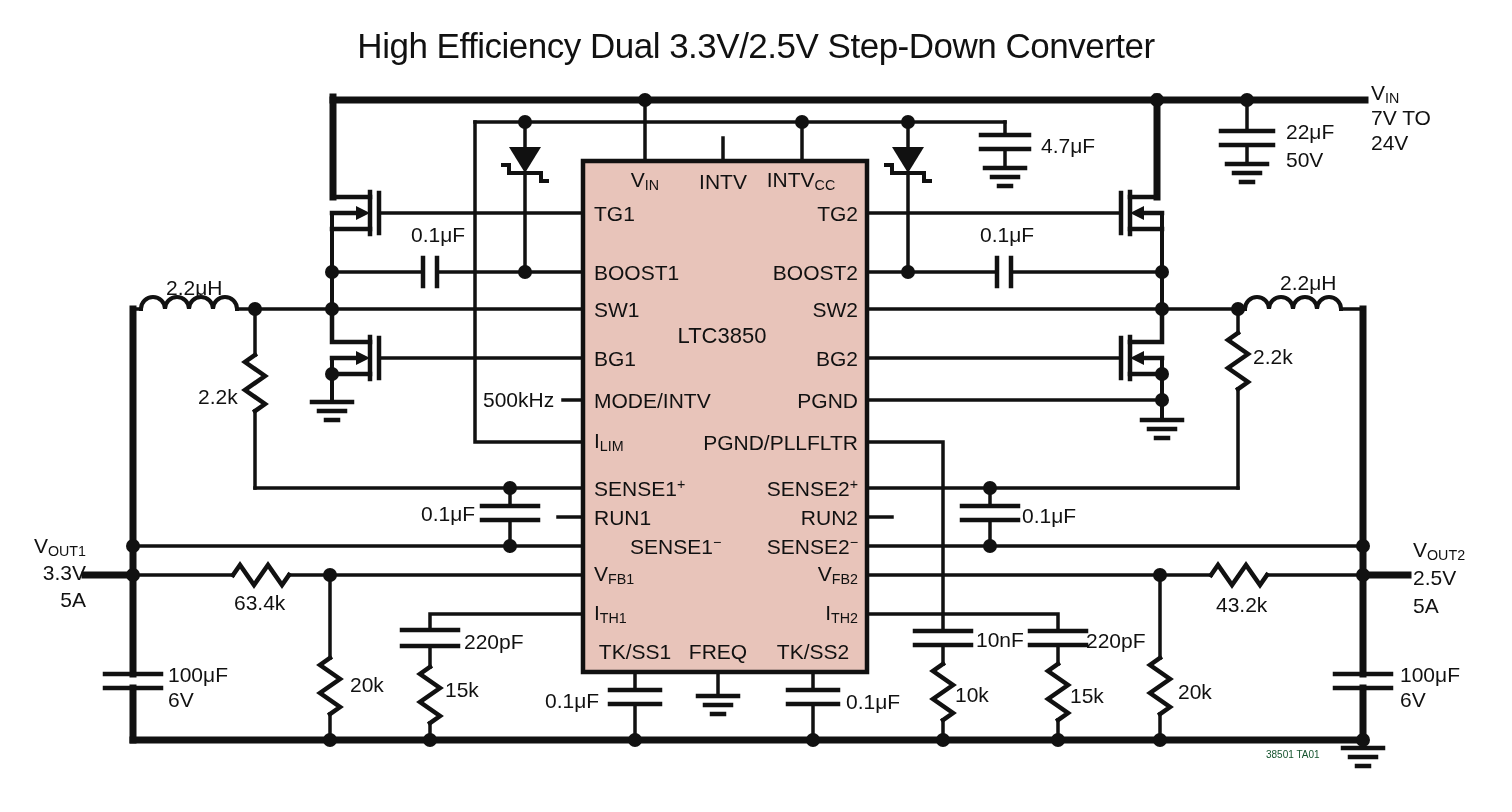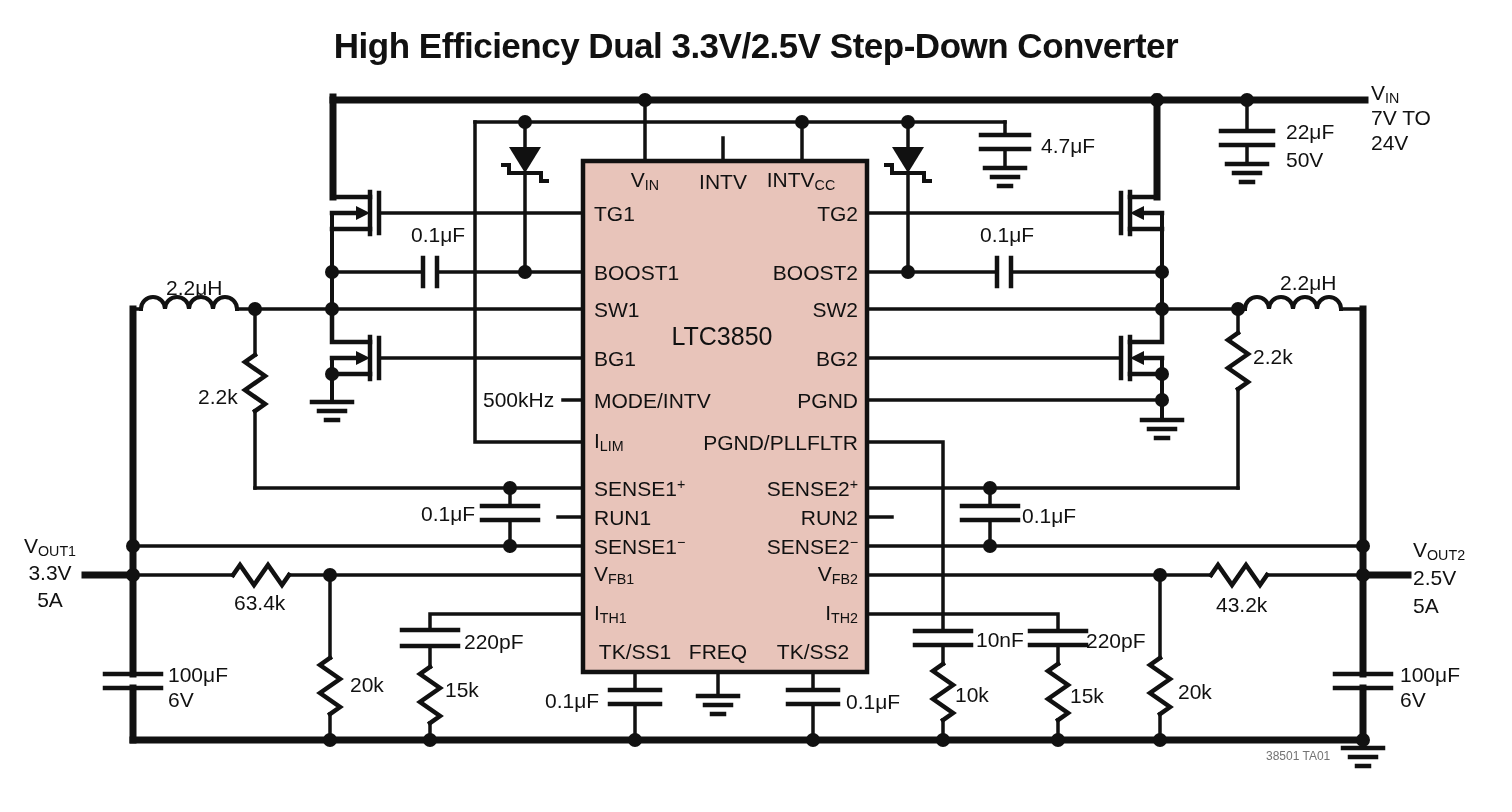--- a/index.html
+++ b/index.html
@@ -1,29 +1,29 @@
 <!DOCTYPE html>
 <html><head>
 <meta charset="utf-8">
 <style>
   html,body{margin:0;padding:0;background:#ffffff}
   #canvas{position:relative;width:1512px;height:812px;background:#fff;overflow:hidden;
           font-family:"Liberation Sans",sans-serif;color:#111}
   #wiring{position:absolute;left:0;top:0}
   .title{position:absolute;left:50%;top:26px;transform:translateX(-50%);
-         font-size:35px;font-weight:bold;letter-spacing:-0.5px;white-space:nowrap}
+         font-size:35px;font-weight:normal;letter-spacing:-0.5px;white-space:nowrap}
   .lbl{position:absolute;font-size:21px;line-height:1;white-space:nowrap}
-  .sm{font-size:12px;color:#737373}
+  .sm{font-size:10px;color:#14532d}
   .pin{position:absolute;font-size:21px;line-height:1;white-space:nowrap;transform:translateY(-50%)}
   .pin.c{transform:translate(-50%,-50%)}
   .pin.r{text-align:left}
-  .chipname{position:absolute;font-size:25px;transform:translate(-50%,-50%)}
+  .chipname{position:absolute;font-size:22px;transform:translate(-50%,-50%)}
   .sb{font-size:0.68em;vertical-align:-0.22em;letter-spacing:0}
   .sp{font-size:0.68em;vertical-align:0.5em}
-  .ra{text-align:center}
+  .ra{text-align:right}
 </style>
 </head>
 <body>
 
 <div id="canvas">
 
   <svg id="wiring" width="1512" height="812" viewBox="0 0 1512 812">
 
     <g stroke="#111" stroke-width="7" fill="none" stroke-linecap="square">
       <path d="M333,100 H1365"></path>
@@ -291,21 +291,21 @@
   <div class="pin c" style="left:801px;top:181px"><span>INTV</span><span class="sb">CC</span></div>
 
   <div class="pin" style="left:594px;top:213px"><span>TG1</span></div>
   <div class="pin" style="left:594px;top:272px"><span>BOOST1</span></div>
   <div class="pin" style="left:594px;top:309px"><span>SW1</span></div>
   <div class="pin" style="left:594px;top:358px"><span>BG1</span></div>
   <div class="pin" style="left:594px;top:400px"><span>MODE/INTV</span></div>
   <div class="pin" style="left:594px;top:442px"><span>I</span><span class="sb">LIM</span></div>
   <div class="pin" style="left:594px;top:488px"><span>SENSE1</span><span class="sp">+</span></div>
   <div class="pin" style="left:594px;top:517px"><span>RUN1</span></div>
-  <div class="pin" style="left:594px;top:546px"><span>SENSE1</span><span class="sp">−</span></div>
+  <div class="pin" style="left:630px;top:546px"><span>SENSE1</span><span class="sp">−</span></div>
   <div class="pin" style="left:594px;top:575px"><span>V</span><span class="sb">FB1</span></div>
   <div class="pin" style="left:594px;top:614px"><span>I</span><span class="sb">TH1</span></div>
 
   <div class="pin r" style="right:654px;top:213px"><span>TG2</span></div>
   <div class="pin r" style="right:654px;top:272px"><span>BOOST2</span></div>
   <div class="pin r" style="right:654px;top:309px"><span>SW2</span></div>
   <div class="pin r" style="right:654px;top:358px"><span>BG2</span></div>
   <div class="pin r" style="right:654px;top:400px"><span>PGND</span></div>
   <div class="pin r" style="right:654px;top:442px"><span>PGND/PLLFLTR</span></div>
   <div class="pin r" style="right:654px;top:488px"><span>SENSE2</span><span class="sp">+</span></div>

